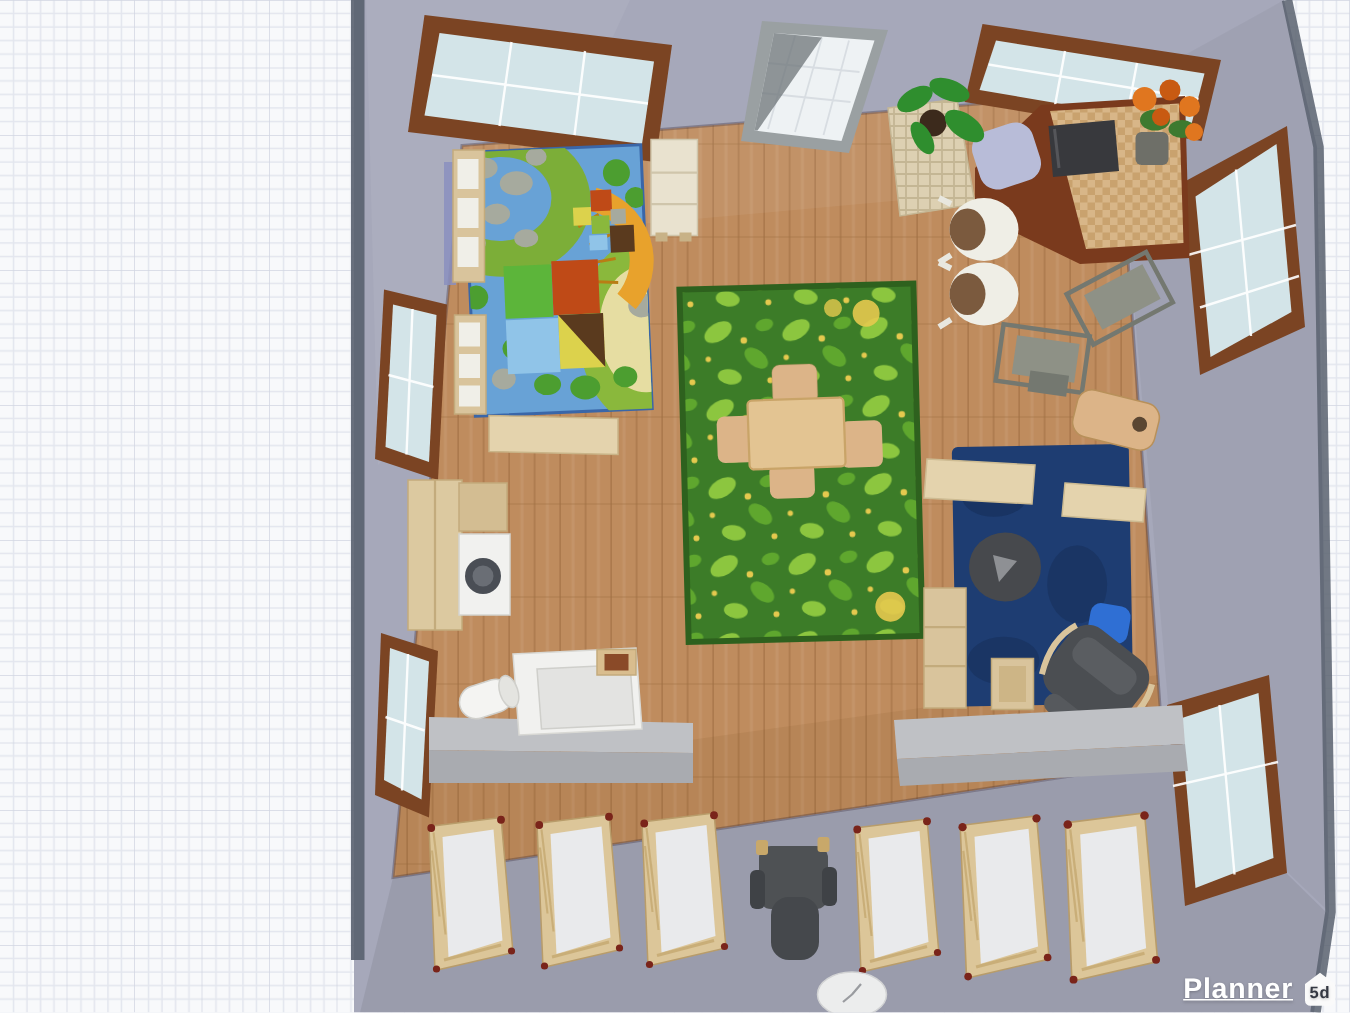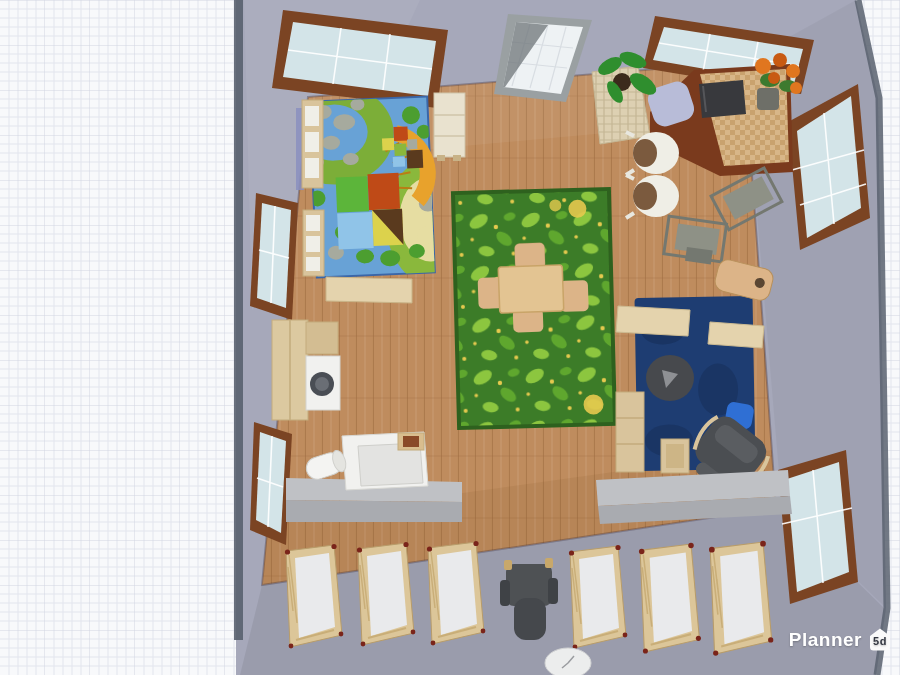--- a/index.html
+++ b/index.html
@@ -10,23 +10,23 @@
   .wall-face{fill:var(--wall);}
   .wall-edge{stroke:var(--wall-edge);}
   .win-frame{fill:var(--window-frame);}
   .win-glass{fill:var(--window-glass);}
   .mullion{stroke:#ffffff;stroke-width:1.6;fill:none;opacity:.9;}
   .crib-wood{fill:var(--crib-wood);stroke:#b89c6a;stroke-width:1;}
   .crib-mattress{fill:var(--crib-mattress);}
   .crib-knob{fill:var(--crib-knob);}
   .counter-top{fill:var(--counter);}
   .counter-front{fill:var(--counter-front);}
-  .logo{position:absolute;right:8px;bottom:24px;display:flex;align-items:center;gap:6px;
+  .logo{position:absolute;right:8px;bottom:4px;display:flex;align-items:center;gap:6px;
         color:var(--logo-text);font-size:19px;font-weight:600;letter-spacing:.5px;
-        text-shadow:0 1px 2px rgba(0,0,0,.25);}
+        text-shadow:0 1px 2px rgba(0,0,0,.25);text-decoration:underline;}
   .badge{width:24px;height:23px;}
 </style>
 </head>
 <body>
 
 <div class="stage">
 <svg width="900" height="675" viewBox="0 0 900 675" xmlns="http://www.w3.org/2000/svg">
   <defs>
     <pattern id="grid" width="45" height="45" patternUnits="userSpaceOnUse">
       <rect width="45" height="45" fill="var(--canvas-bg)"></rect>

